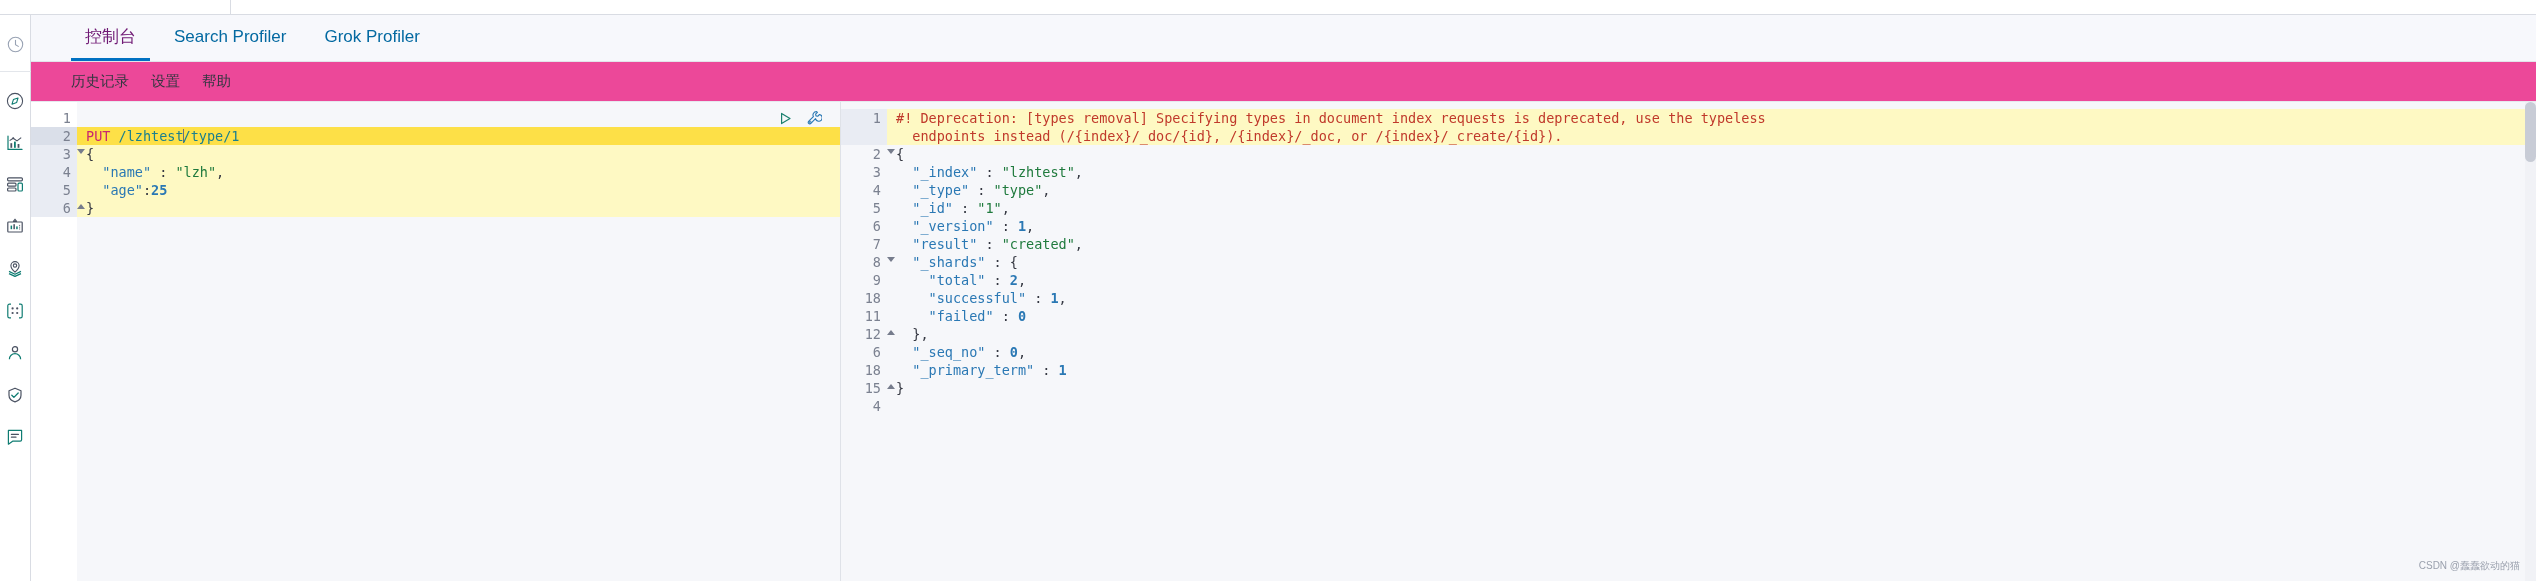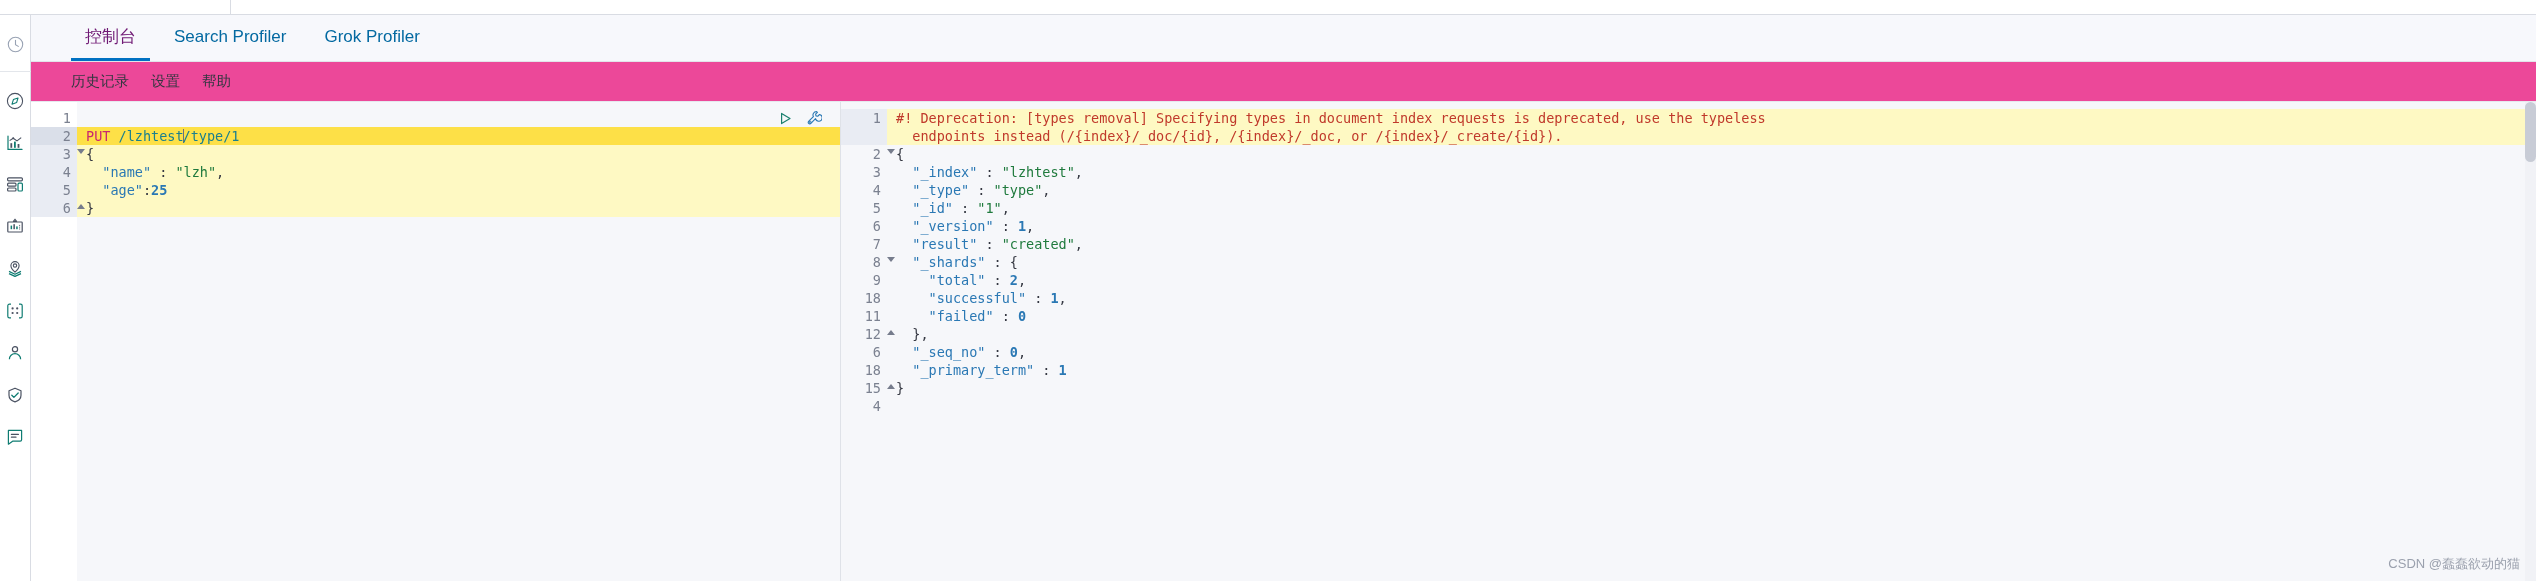--- a/index.html
+++ b/index.html
@@ -146,21 +146,21 @@
 
   .scroll-v {
     position: absolute; top: 0; right: 0; width: 11px; height: 100%;
     background: #f1f2f6;
   }
   .scroll-thumb { width: 11px; height: 60px; background: #c8ccd6; border-radius: 6px; }
 
   
   .watermark {
     position: absolute; right: 16px; bottom: 8px;
-    font-size: 13px; color: #9aa0ad;
+    font-size: 10px; color: #9aa0ad;
     font-family: "Liberation Sans", sans-serif;
     white-space: nowrap;
   }
 </style>
 </head>
 <body>
 
 <div class="app">
 
   <div class="rail">

